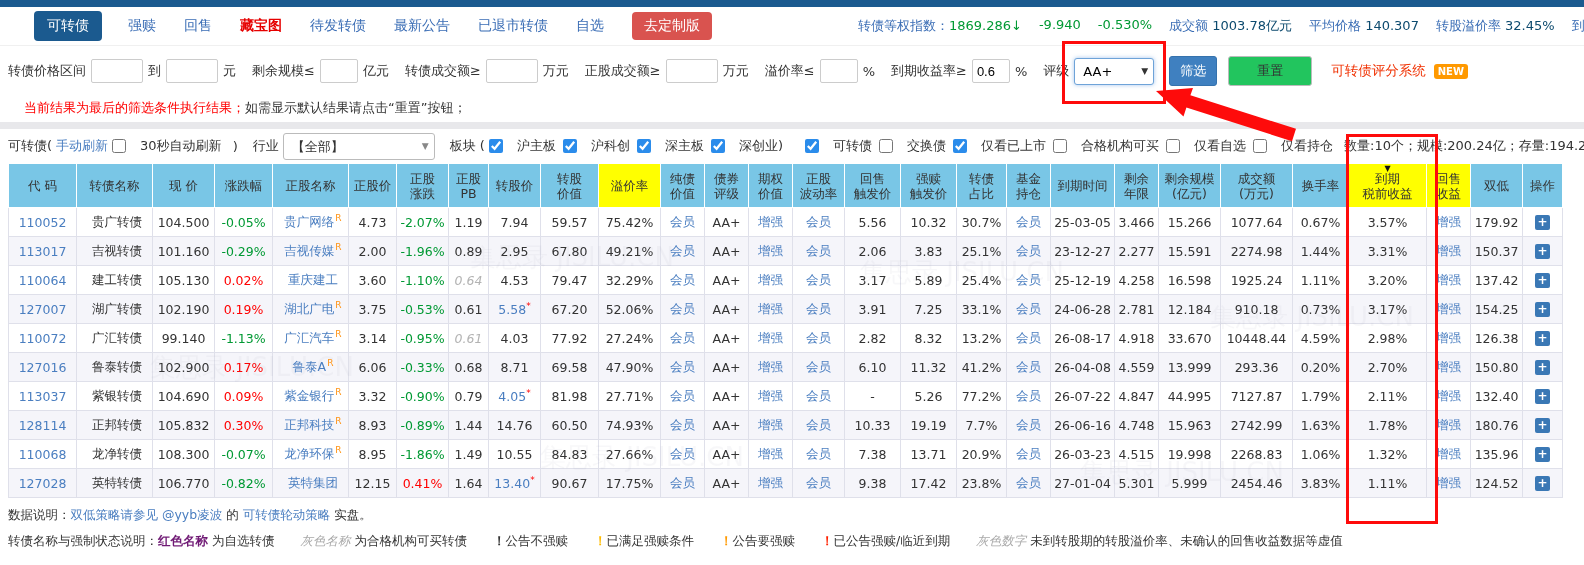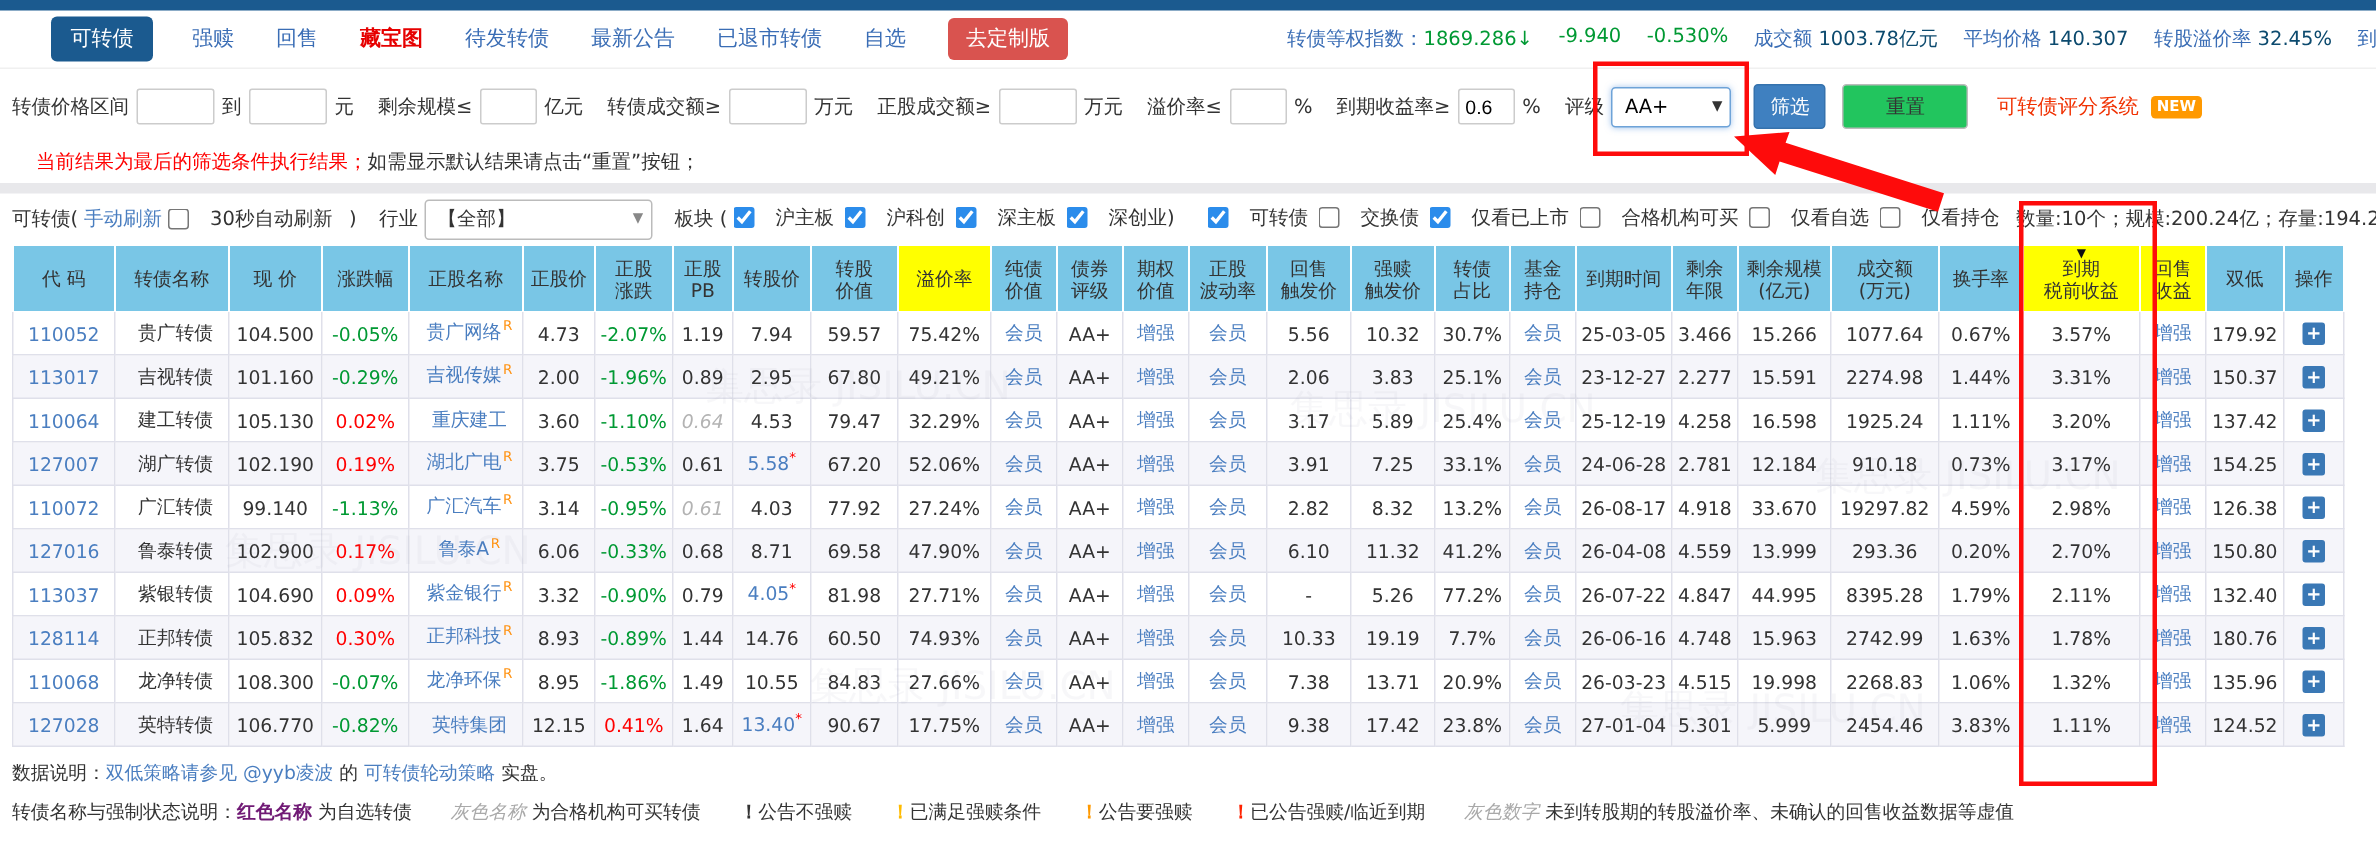--- a/index.html
+++ b/index.html
@@ -419,21 +419,21 @@
           <td>AA+</td>
           <td><a class="cl">增强</a></td>
           <td><a class="cl">会员</a></td>
           <td>2.82</td>
           <td>8.32</td>
           <td>13.2%</td>
           <td><a class="cl">会员</a></td>
           <td>26-08-17</td>
           <td>4.918</td>
           <td>33.670</td>
-          <td>19297.82</td>
+          <td>10448.44</td>
           <td>4.59%</td>
           <td>2.98%</td>
           <td><a class="cl">增强</a></td>
           <td>126.38</td>
           <td><span class="plusbox">+</span></td>
         </tr>
         <tr>
           <td><a class="cl">127016</a></td>
           <td class="tl">鲁泰转债</td>
           <td>102.900</td>
@@ -479,21 +479,21 @@
           <td>AA+</td>
           <td><a class="cl">增强</a></td>
           <td><a class="cl">会员</a></td>
           <td>-</td>
           <td>5.26</td>
           <td>77.2%</td>
           <td><a class="cl">会员</a></td>
           <td>26-07-22</td>
           <td>4.847</td>
           <td>44.995</td>
-          <td>8395.28</td>
+          <td>7127.87</td>
           <td>1.79%</td>
           <td>2.11%</td>
           <td><a class="cl">增强</a></td>
           <td>132.40</td>
           <td><span class="plusbox">+</span></td>
         </tr>
         <tr>
           <td><a class="cl">128114</a></td>
           <td class="tl">正邦转债</td>
           <td>105.832</td>

